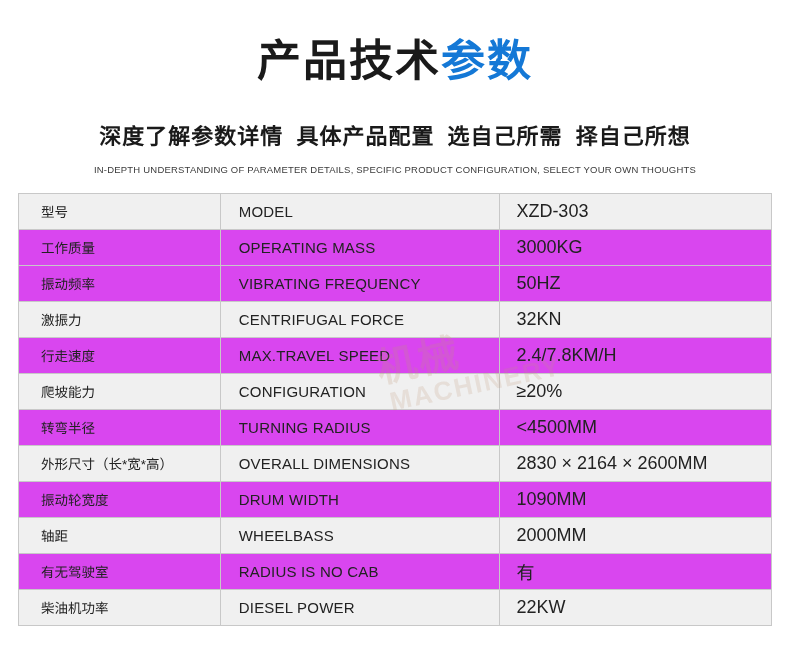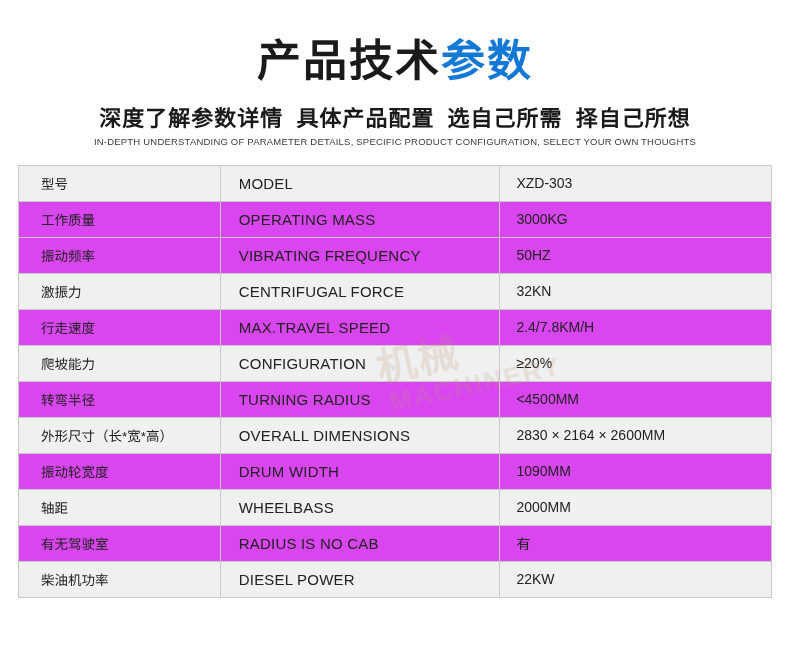--- a/index.html
+++ b/index.html
@@ -30,29 +30,29 @@
     font-size: 44px;
     font-weight: bold;
     letter-spacing: 2px;
     color: #1a1a1a;
     line-height: 1.15;
   }
   .title .accent {
     color: #1478d6;
   }
   .subtitle {
-    margin-top: 13px;
+    margin-top: 31px;
     font-size: 22px;
     font-weight: bold;
     color: #1a1a1a;
     letter-spacing: 1px;
   }
   .subtitle span { margin: 0 3px; }
   .eng-line {
-    margin-top: 4px;
+    margin-top: 14px;
     font-size: 9.5px;
     color: #3a3a3a;
     letter-spacing: 0.2px;
     transform: scaleY(0.95);
   }
 
   
   .table-wrap {
     margin: 18px 18px 0 18px;
     border-top: 1px solid #c8c8c8;
@@ -85,21 +85,21 @@
   }
   .cell.c2 {
     width: 280px;
     padding-left: 18px;
     font-size: 15px;
     letter-spacing: 0.2px;
   }
   .cell.c3 {
     width: 272px;
     padding-left: 16px;
-    font-size: 14px;
+    font-size: 18px;
   }
 
   
   .watermark {
     position: absolute;
     top: 330px;
     left: 378px;
     font-size: 40px;
     font-weight: bold;
     color: rgba(190, 150, 120, 0.22);

